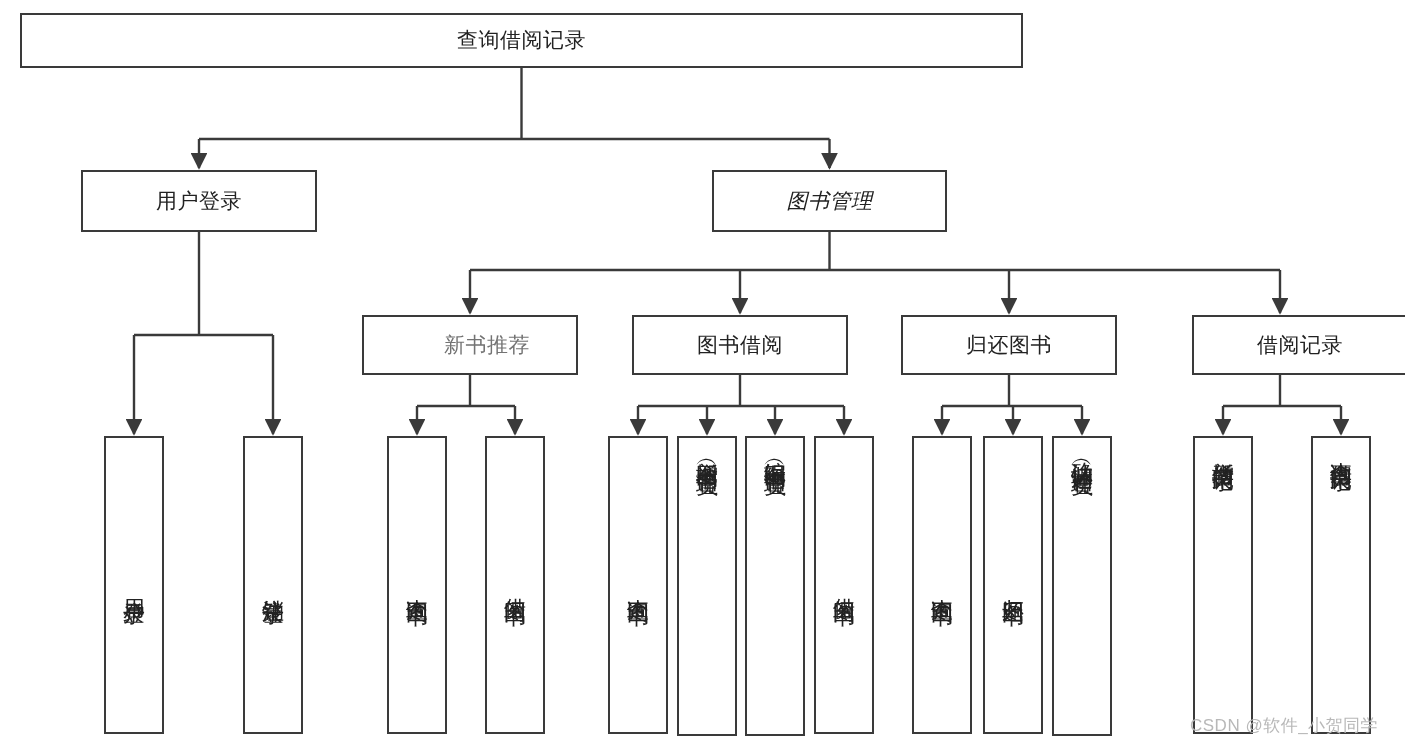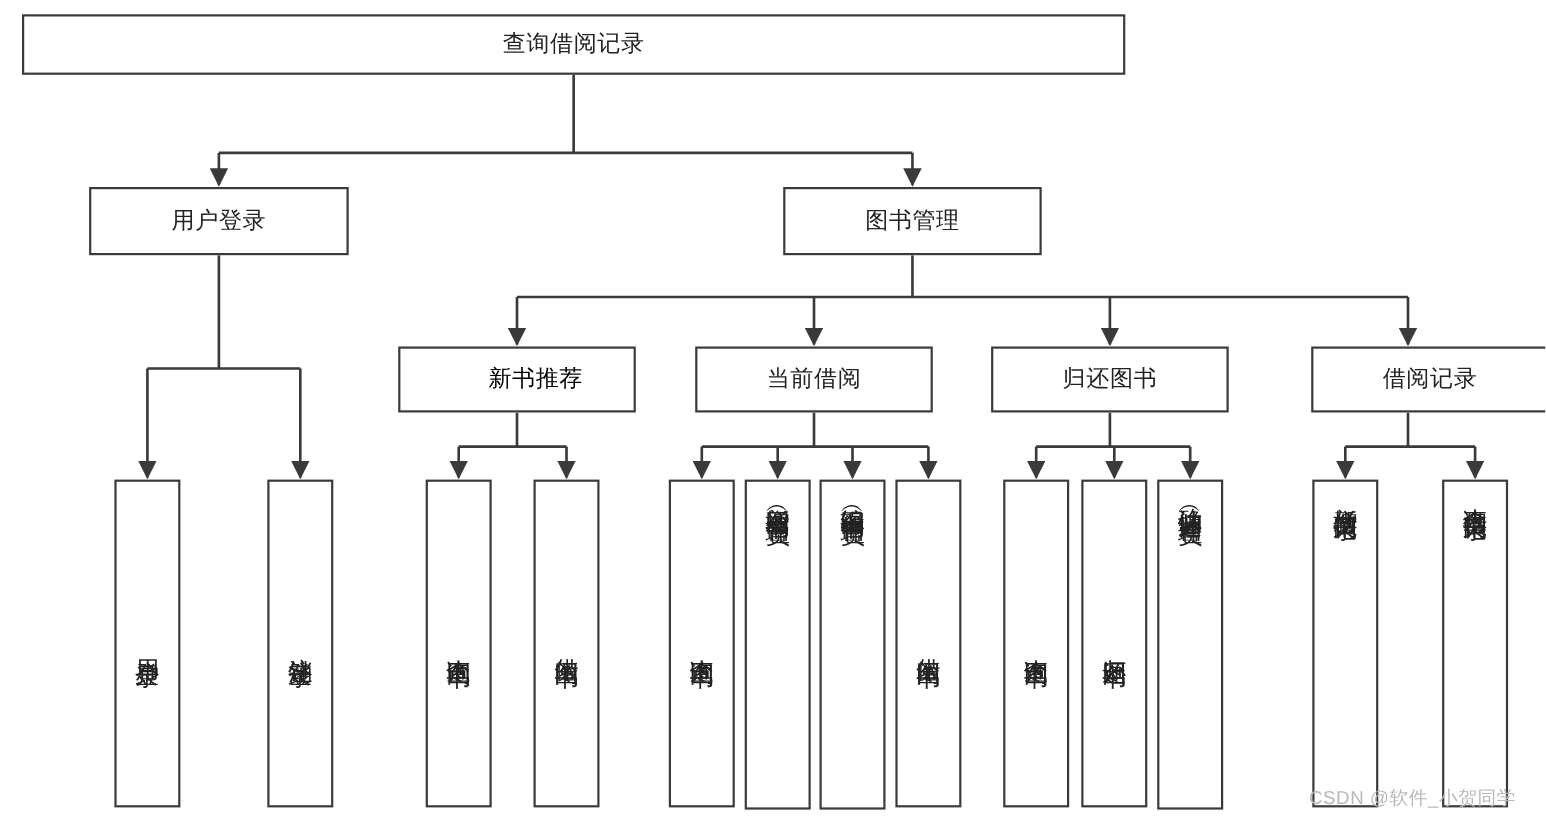--- a/index.html
+++ b/index.html
@@ -116,27 +116,27 @@
   </svg>
 
   <div id="node-layer">
       <div class="node" style="left: 20px; top: 13px; width: 1003px; height: 55px; border-color: rgb(58, 58, 58);">
         <span class="label" style="color: rgb(34, 34, 34);">查询借阅记录</span>
       </div>
       <div class="node" style="left: 81px; top: 170px; width: 236px; height: 62px; border-color: rgb(58, 58, 58);">
         <span class="label" style="color: rgb(34, 34, 34);">用户登录</span>
       </div>
       <div class="node" style="left: 712px; top: 170px; width: 235px; height: 62px; border-color: rgb(58, 58, 58);">
-        <span class="label" style="color: rgb(34, 34, 34);">图书管理</span>
+        <span class="label" style="color: rgb(34, 34, 34); font-style: italic;">图书管理</span>
       </div>
       <div class="node" style="left: 362px; top: 315px; width: 216px; height: 60px; border-color: rgb(58, 58, 58);">
-        <span class="label" style="color: #000000; margin-left: 34px;">新书推荐</span>
+        <span class="label" style="color: #737373; margin-left: 34px;">新书推荐</span>
       </div>
       <div class="node" style="left: 632px; top: 315px; width: 216px; height: 60px; border-color: rgb(58, 58, 58);">
-        <span class="label" style="color: rgb(34, 34, 34);">当前借阅</span>
+        <span class="label" style="color: rgb(34, 34, 34);">图书借阅</span>
       </div>
       <div class="node" style="left: 901px; top: 315px; width: 216px; height: 60px; border-color: rgb(58, 58, 58);">
         <span class="label" style="color: rgb(34, 34, 34);">归还图书</span>
       </div>
       <div class="node" style="left: 1172px; top: 315px; width: 216px; height: 60px; border-color: rgb(58, 58, 58); margin-left: 20px;">
         <span class="label" style="color: rgb(34, 34, 34);">借阅记录</span>
       </div>
       <div class="node vertical centered" style="left: 104px; top: 436px; width: 60px; height: 298px; border-color: rgb(58, 58, 58);">
         <span class="label" style="color: rgb(34, 34, 34);">用户登录</span>
       </div>

